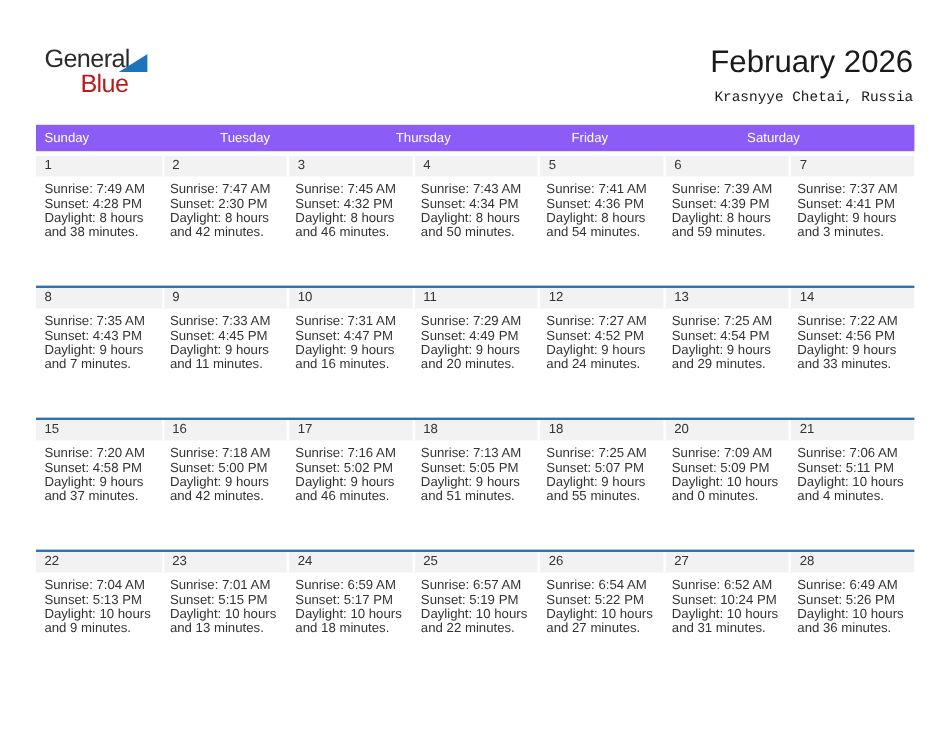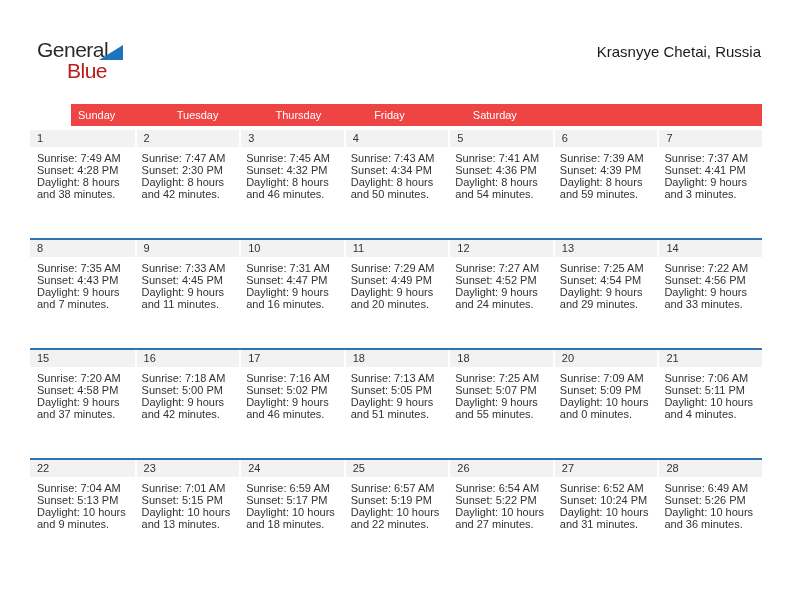--- a/index.html
+++ b/index.html
@@ -20,27 +20,27 @@
   }
   .logo-triangle { position: absolute; left: 62px; top: 7px; }
   .logo-blue {
     position: absolute; left: 30px; top: 21px;
     font-size: 21px; color: #b91c1c; letter-spacing: -0.5px;
   }
 
   
   .title-block { position: absolute; right: 31px; top: 36px; text-align: right; }
   .month-title { font-size: 26px; color: #1a1a1a; }
-  .location { font-size: 15px; color: #1a1a1a; margin-top: 7px; }
+  .location { font-size: 12px; color: #1a1a1a; margin-top: 7px; font-family: Liberation Mono, monospace; }
 
   
   .calendar { position: absolute; left: 30px; top: 104px; width: 732px; }
   .weekday-row {
-    display: grid; grid-template-columns: repeat(7, 1fr);
-    background: #ef4444; height: 22px; margin-bottom: 2px; margin-left: 41px;
+    display: grid; grid-template-columns: repeat(5, 1fr);
+    background: #8b5cf6; height: 22px; margin-bottom: 2px;
   }
   .wd {
     color: #ffffff; font-size: 11px; line-height: 22px; padding-left: 7px;
     white-space: nowrap; overflow: hidden;
   }
   .week {
     display: grid; grid-template-columns: repeat(7, 1fr);
     height: 110px; border-top: 2px solid transparent;
   }
   .week.divided { border-top: 2px solid #2E74B5; }
@@ -63,20 +63,21 @@
 
   <div class="logo">
     <span class="logo-general">General</span>
     <svg class="logo-triangle" width="24" height="15">
       <polygon points="0,15 24,15 24,0" fill="#1C75BC"></polygon>
     </svg>
     <span class="logo-blue">Blue</span>
   </div>
 
   <div class="title-block">
+    <div class="month-title">February 2026</div>
     <div class="location">Krasnyye Chetai, Russia</div>
   </div>
 
   <div class="calendar">
     <div class="weekday-row" id="weekday-row">
         <div class="wd">Sunday</div>
         <div class="wd">Tuesday</div>
         <div class="wd">Thursday</div>
         <div class="wd">Friday</div>
         <div class="wd">Saturday</div>

